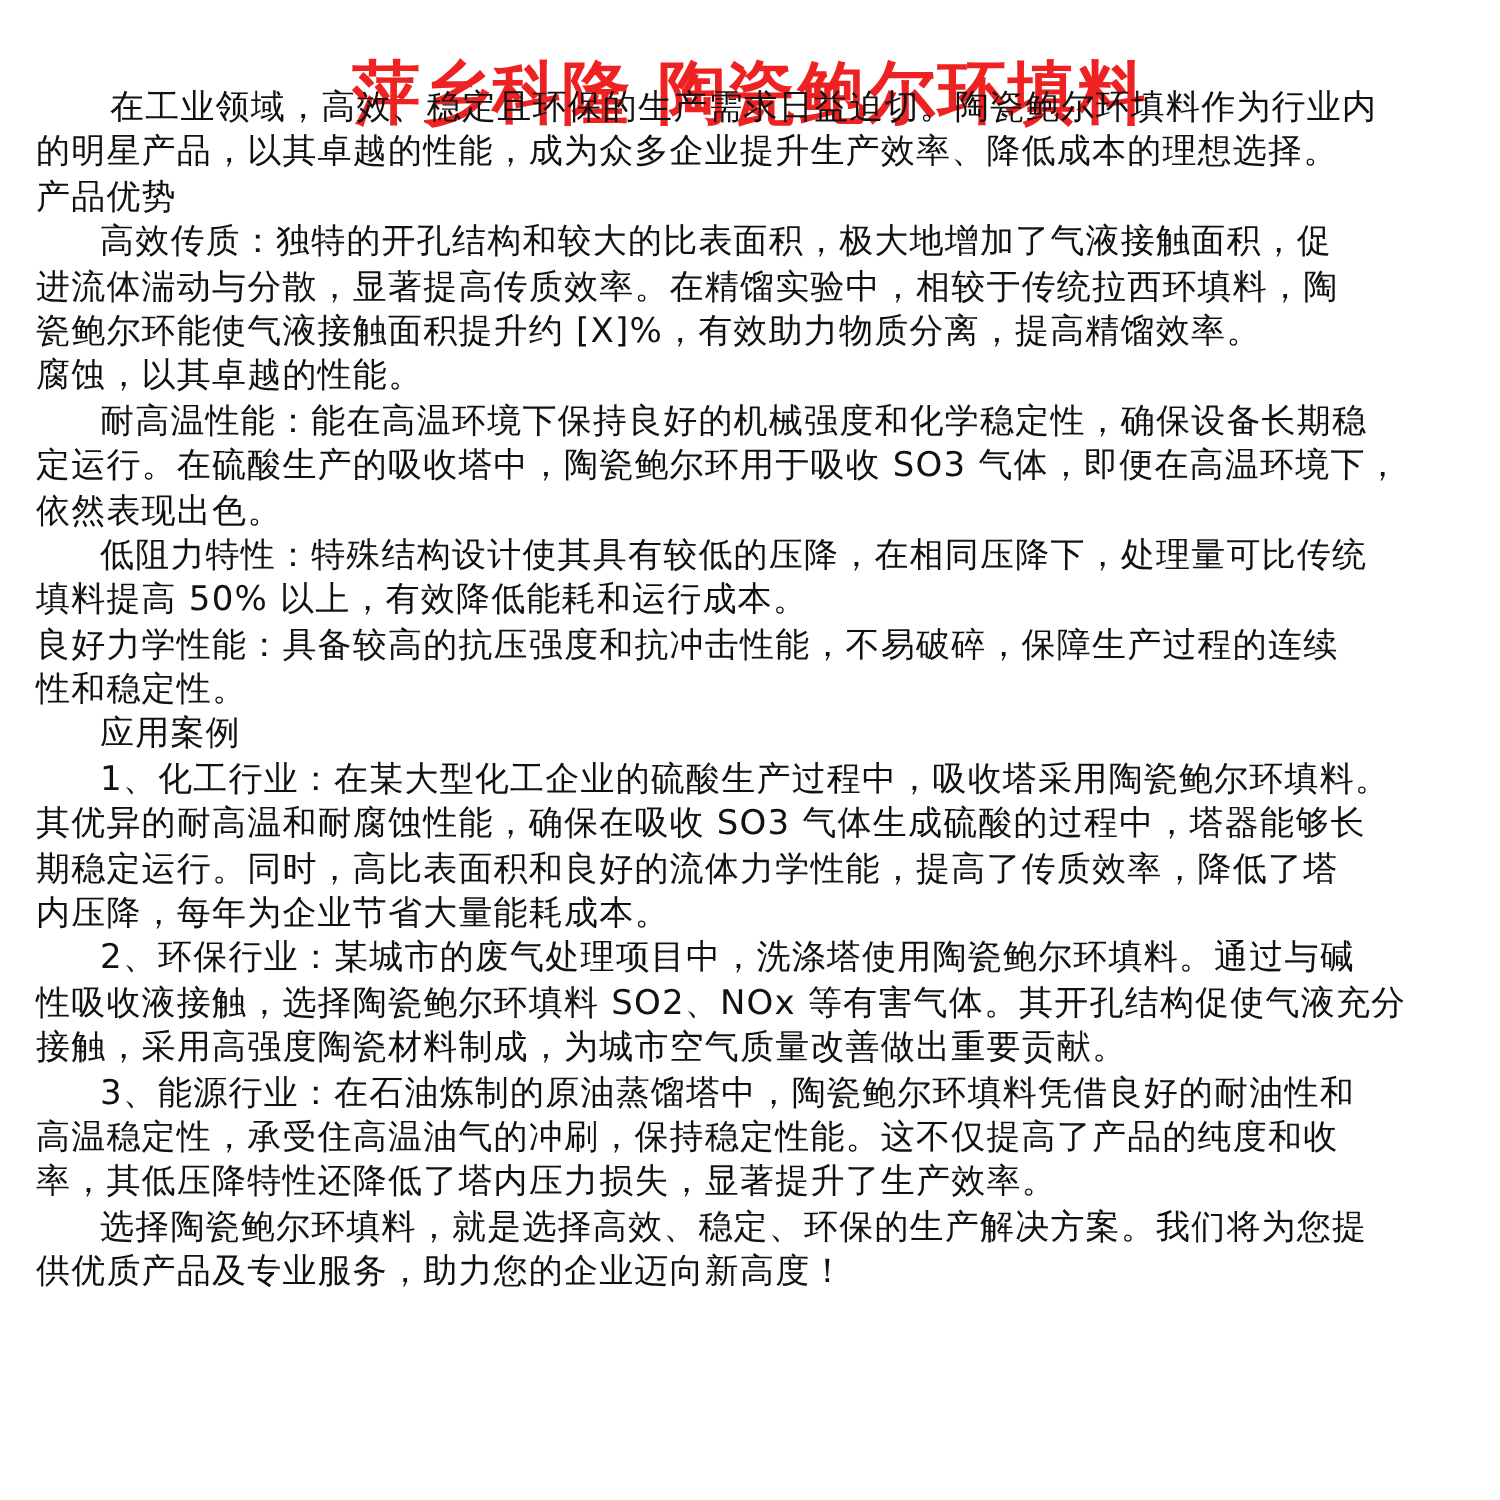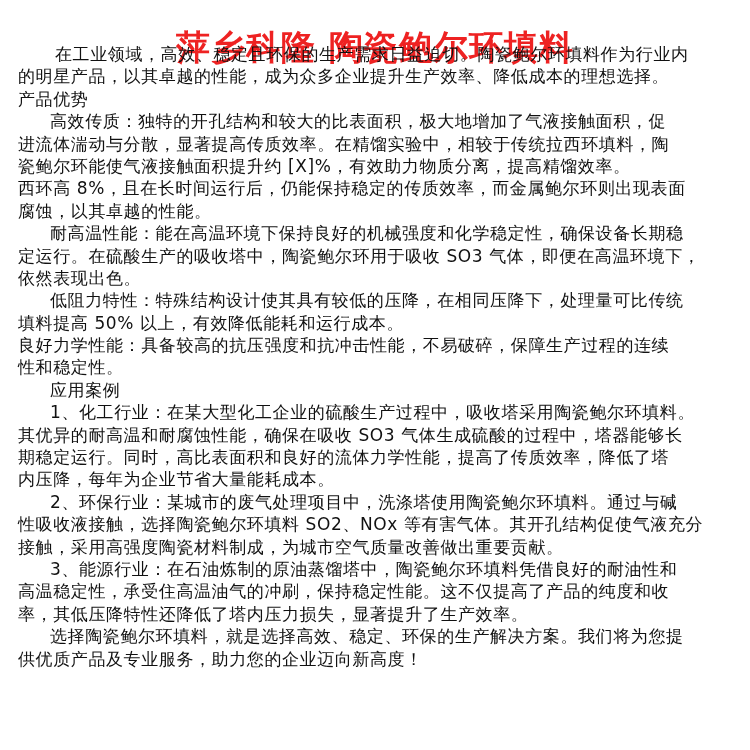--- a/index.html
+++ b/index.html
@@ -59,21 +59,20 @@
 
   <span class="line">产品优势</span>
 
   <div>
     <span class="line indent">高效传质：独特的开孔结构和较大的比表面积，极大地增加了气液接触面积，促</span>
     <span class="line">进流体湍动与分散，显著提高传质效率。在精馏实验中，相较于传统拉西环填料，陶</span>
     <span class="line">瓷鲍尔环能使气液接触面积提升约 [X]%，有效助力物质分离，提高精馏效率。</span>
   </div>
 
   <div>
-    <span class="line">西环高 8%，且在长时间运行后，仍能保持稳定的传质效率，而金属鲍尔环则出现表面</span>
     <span class="line">腐蚀，以其卓越的性能。</span>
   </div>
 
   <div>
     <span class="line indent">耐高温性能：能在高温环境下保持良好的机械强度和化学稳定性，确保设备长期稳</span>
     <span class="line">定运行。在硫酸生产的吸收塔中，陶瓷鲍尔环用于吸收 SO3 气体，即便在高温环境下，</span>
     <span class="line">依然表现出色。</span>
   </div>
 
   <div>

